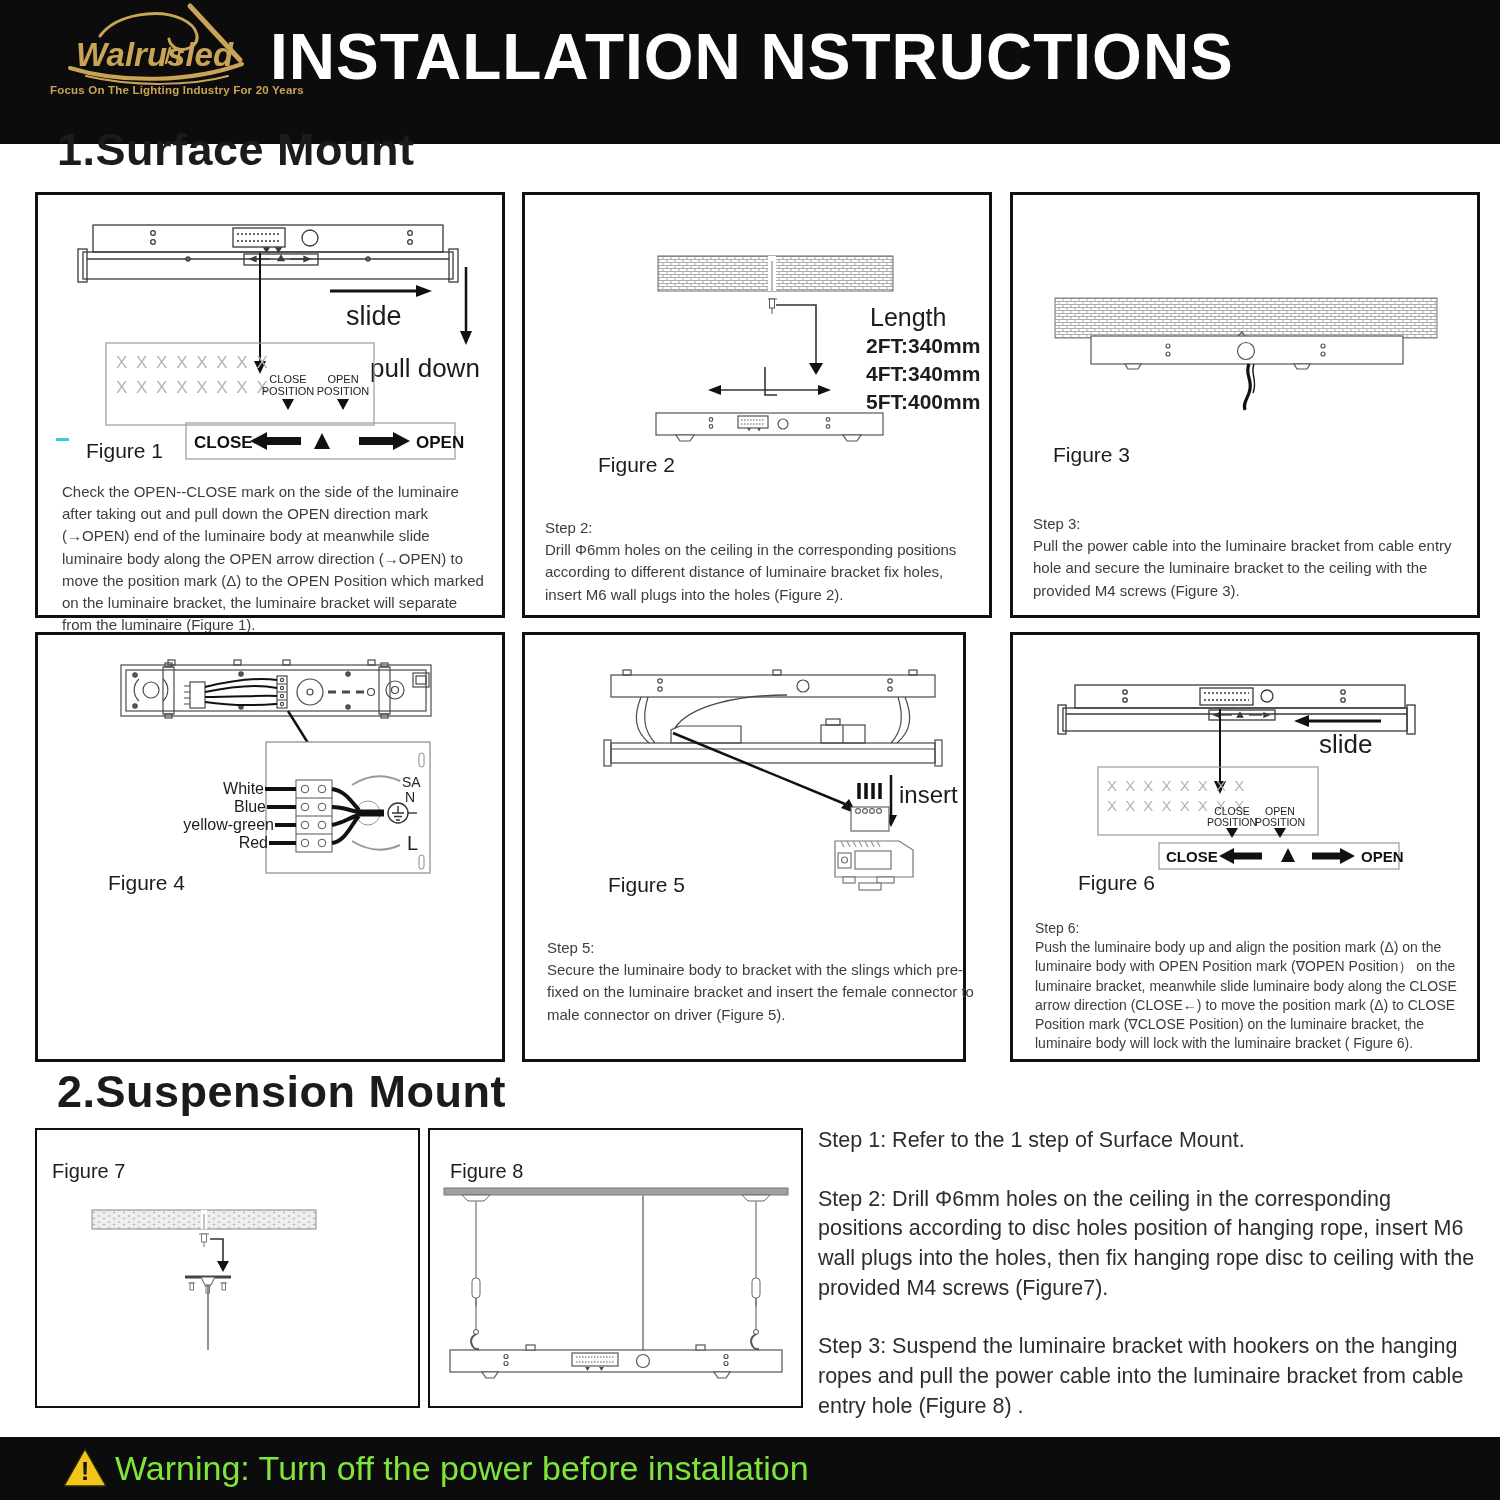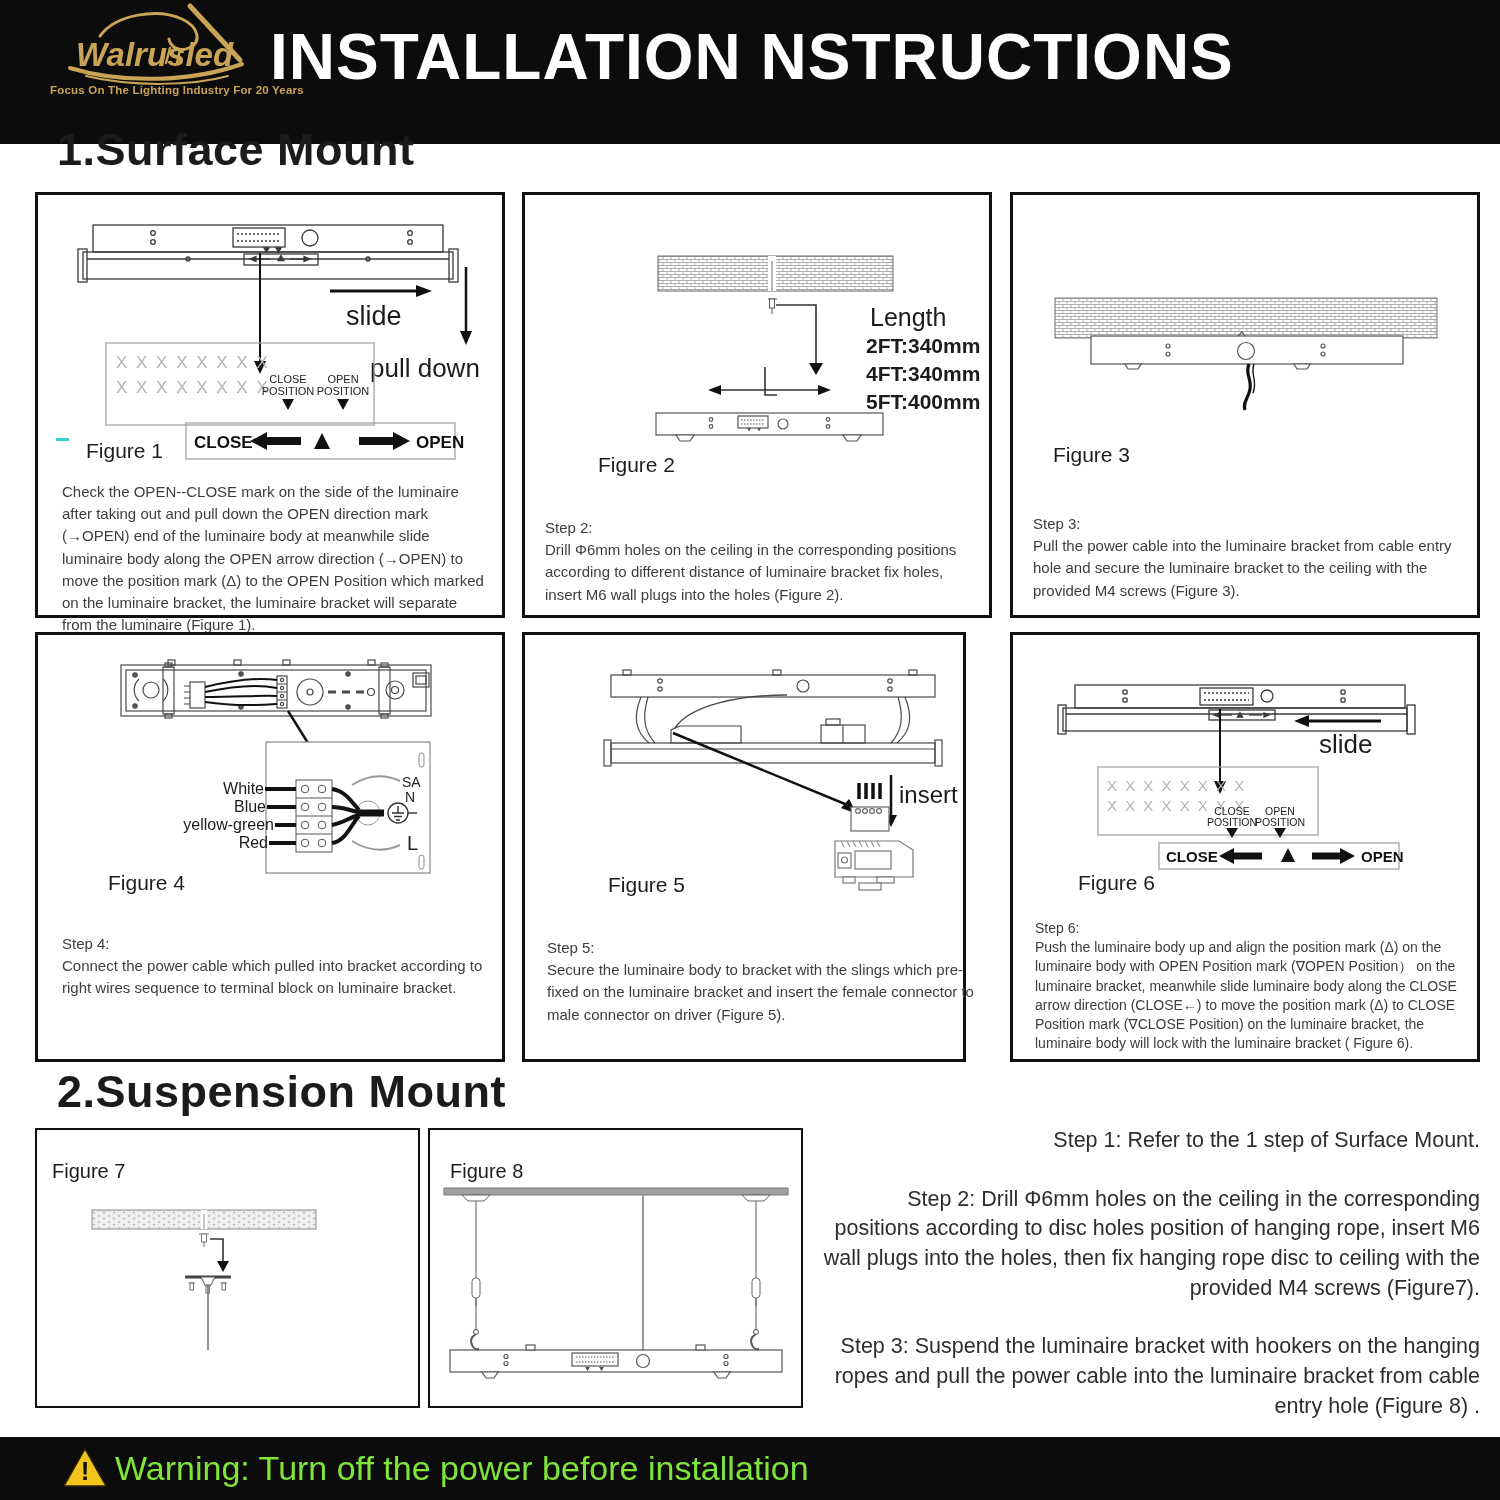--- a/index.html
+++ b/index.html
@@ -25,21 +25,21 @@
   #box6{left:1010px;top:632px;width:470px;height:430px;}
   #box7{left:35px;top:1128px;width:385px;height:280px;border-width:2px;}
   #box8{left:428px;top:1128px;width:375px;height:280px;border-width:2px;}
   .caption{font-size:21px;color:#1d1d1d;}
   .step{font-size:15px;line-height:1.48;color:#3d3d3d;}
   .step .tt{display:block;}
   svg.diagram{position:absolute;left:0;top:0;overflow:visible;}
   svg text{font-family:"Liberation Sans",sans-serif;}
   
   #susp-steps{left:818px;top:1126px;width:662px;}
-  #susp-steps p{margin:0 0 29px 0;font-size:21.5px;line-height:1.38;color:#2d2d2d;text-align:right;}
+  #susp-steps p{margin:0 0 29px 0;font-size:21.5px;line-height:1.38;color:#2d2d2d;}
   
   #footer{left:0;top:1437px;width:1500px;height:63px;background:#0c0c0c;}
   #warn-text{left:115px;top:0;height:63px;line-height:63px;font-size:34px;color:#7fe53b;}
   #warn-tri{left:62px;top:10px;}
   .cyan{left:18px;top:243px;width:13px;height:3px;background:#35d0d4;position:absolute;}
 </style>
 </head>
 <body>
 
 <div class="abs" id="header">
@@ -282,24 +282,20 @@
       <text x="364" y="152" font-size="14" fill="#222">SA</text>
       <text x="367" y="167" font-size="14" fill="#222">N</text>
       <text x="369" y="215" font-size="20" fill="#222">L</text>
     </g>
     <text x="226" y="159" font-size="16" text-anchor="end" fill="#1c1c1c">White</text>
     <text x="228" y="177" font-size="16" text-anchor="end" fill="#1c1c1c">Blue</text>
     <text x="236" y="195" font-size="16" text-anchor="end" fill="#1c1c1c">yellow-green</text>
     <text x="230" y="213" font-size="16" text-anchor="end" fill="#1c1c1c">Red</text>
   </svg>
   <div class="abs caption" style="left:70px;top:236px;">Figure 4</div>
-  <div class="abs step" style="left:24px;top:298px;width:432px;">
-    <span class="tt">Step 4:</span>
-    <span>Connect the power cable which pulled into bracket according to right wires sequence to terminal block on luminaire bracket.</span>
-  </div>
 </div>
 
 <div class="abs box" id="box5">
   <svg class="diagram" width="464" height="424" viewBox="0 0 464 424">
     <g stroke="#4a4a4a" fill="none" stroke-width="1.2">
       <rect x="86" y="40" width="324" height="22"></rect>
       <rect x="98" y="35" width="8" height="5"></rect>
         <rect x="248" y="35" width="8" height="5"></rect>
         <rect x="384" y="35" width="8" height="5"></rect>
       <circle cx="135" cy="46" r="2.2"></circle>

